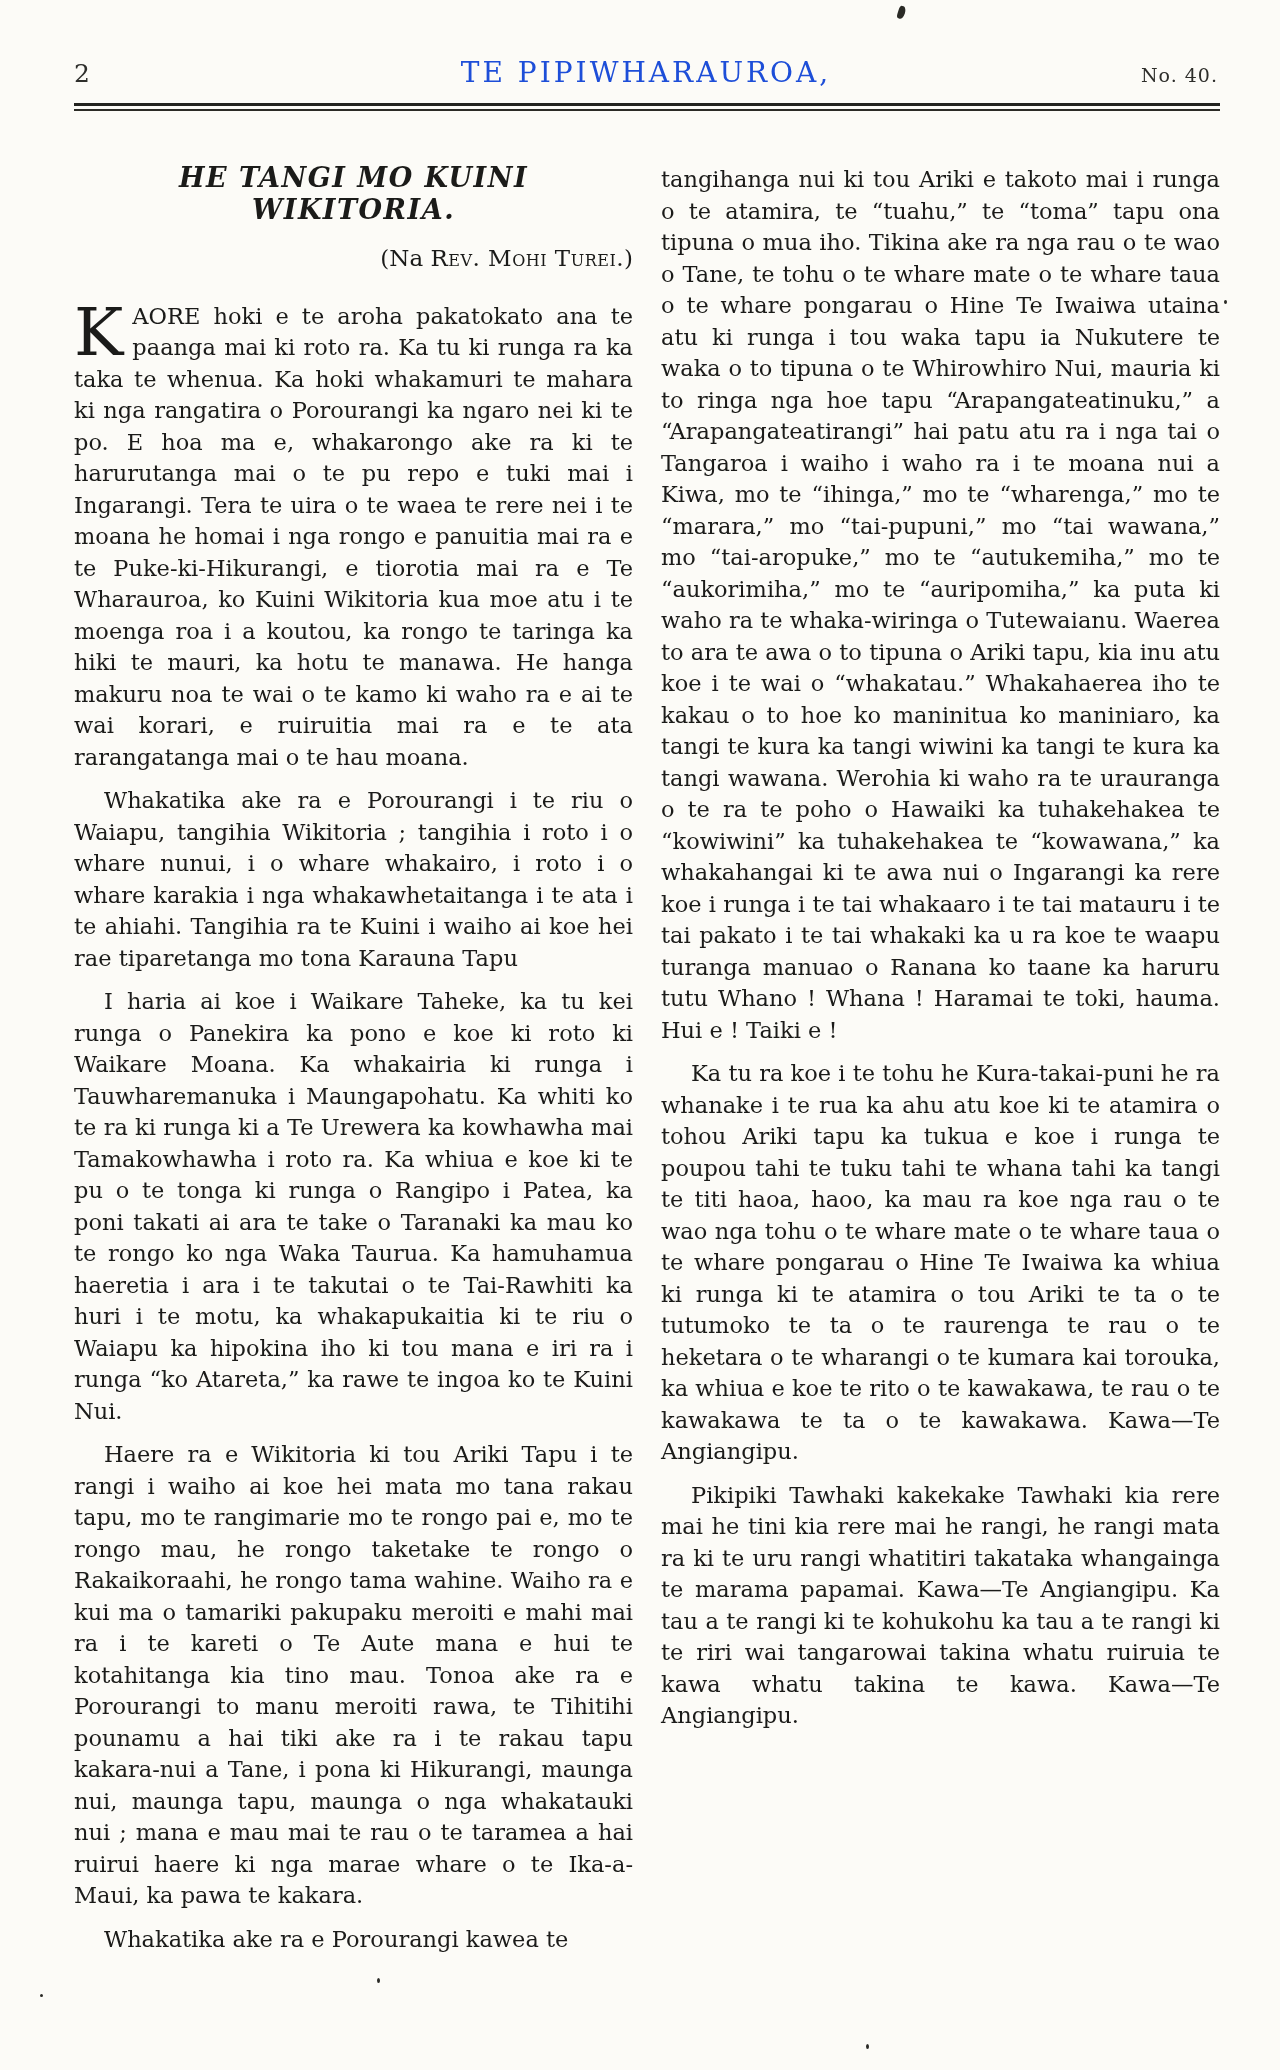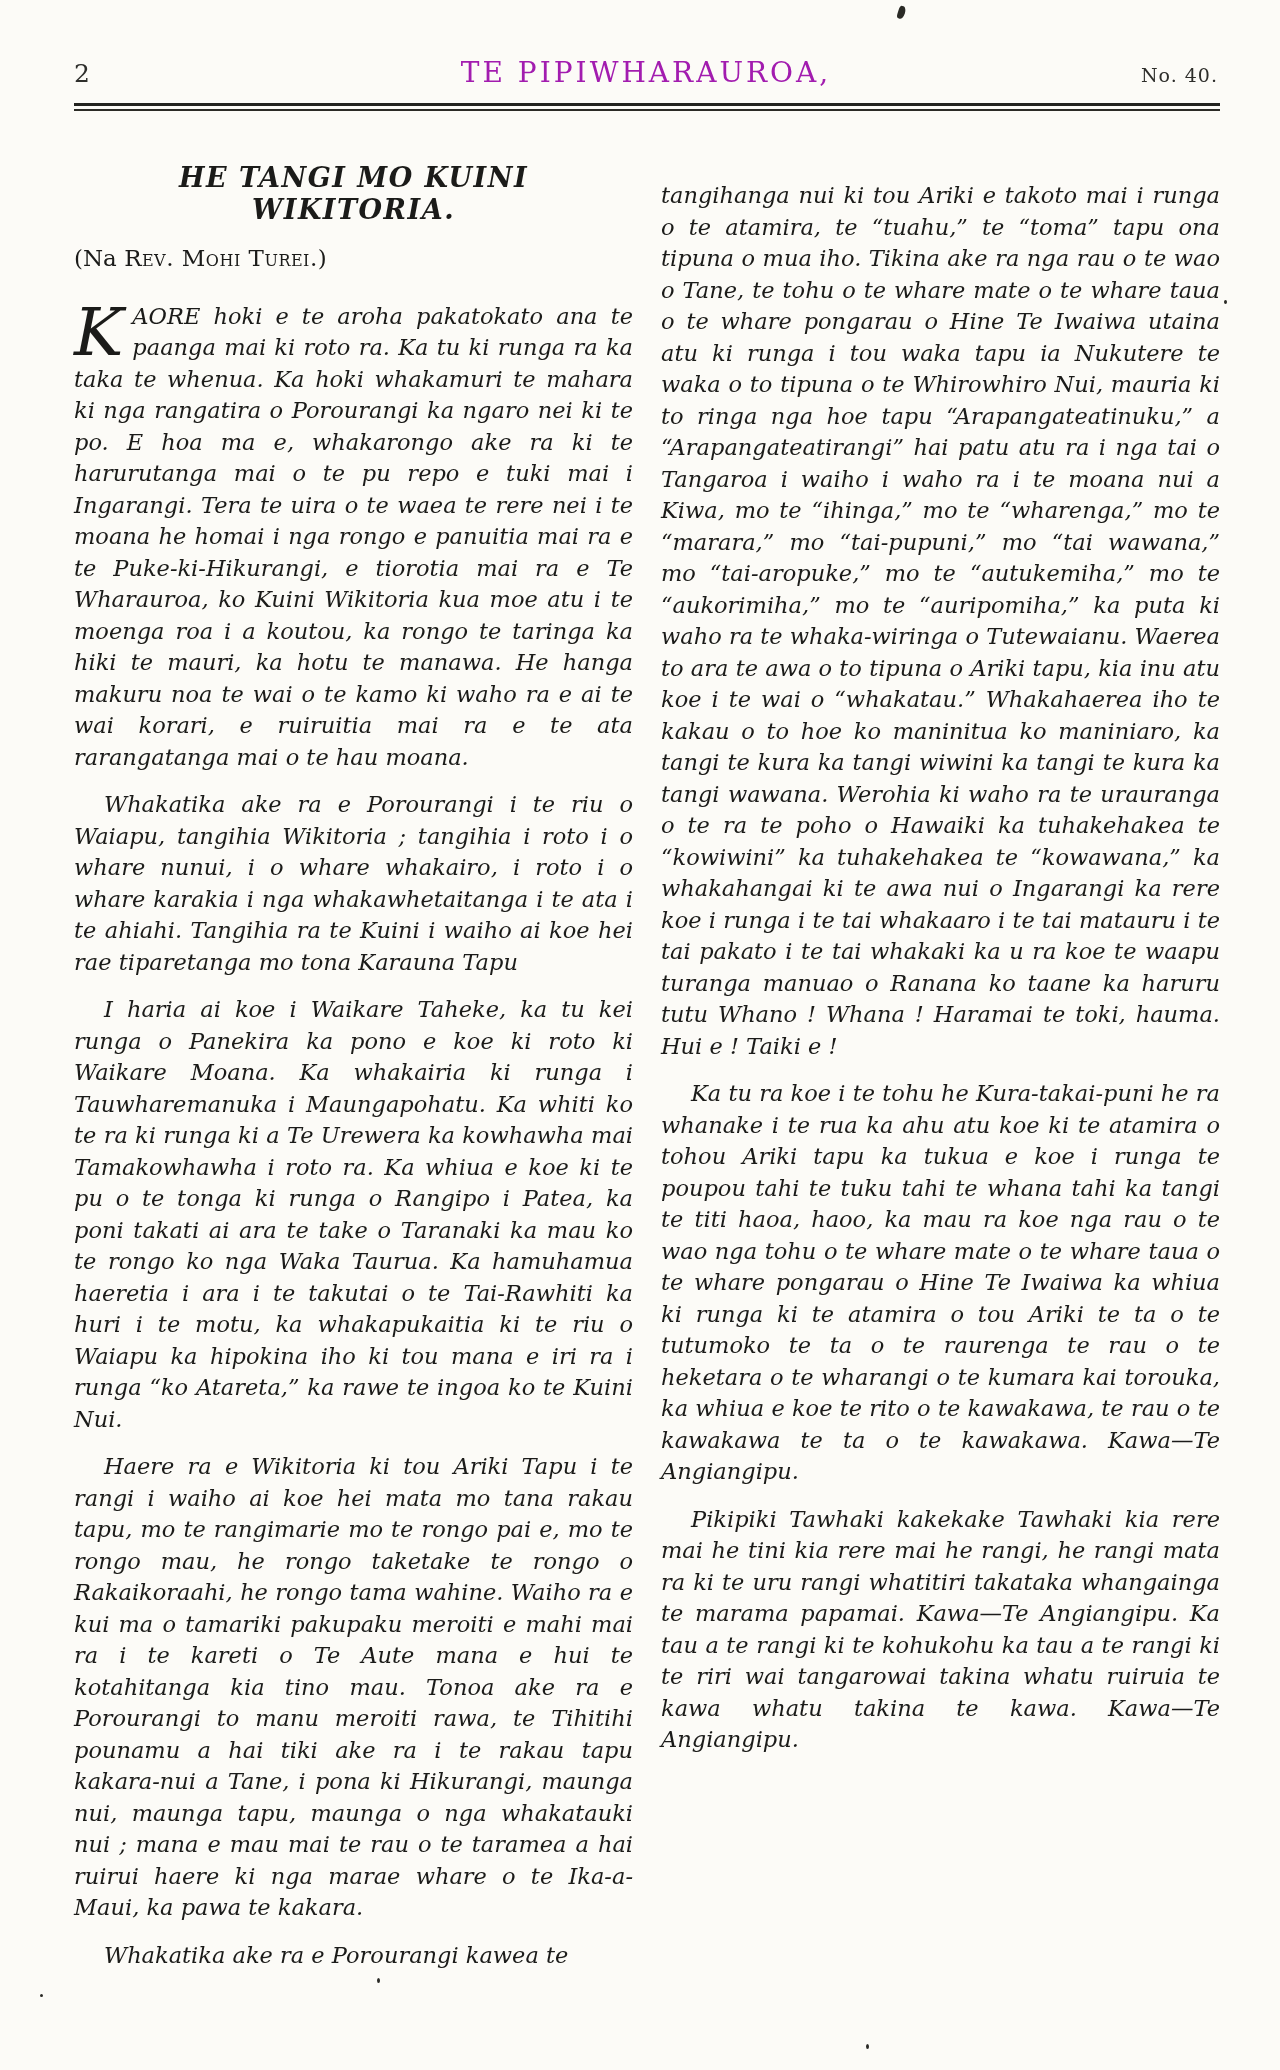--- a/index.html
+++ b/index.html
@@ -12,21 +12,21 @@
     font-family:"DejaVu Serif", serif;
     overflow:hidden;
   }
   
   .masthead{
     position:absolute;top:56px;left:74px;right:62px;
     display:flex;align-items:baseline;
     color:#2e2e2b;
   }
   .pgnum{flex:0 0 120px;text-align:left;font-size:25px;}
-  .ptitle{flex:1;text-align:center;font-size:28px;letter-spacing:3px;color:#a21caf;}
+  .ptitle{flex:1;text-align:center;font-size:28px;letter-spacing:3px;color:#1d4ed8;}
   .issue{flex:0 0 120px;text-align:right;font-size:19px;letter-spacing:1px;}
   .rule{
     position:absolute;top:103px;left:74px;right:60px;
     height:3px;
     border-top:3px solid #23231f;
     border-bottom:2px solid #2b2b26;
   }
   
   .columns{
     position:absolute;top:148px;left:74px;right:60px;bottom:0;
@@ -39,23 +39,23 @@
     text-align:justify;
     text-justify:inter-word;
   }
   .col-right{padding-top:16px;}
   h1.article-title{
     font-size:27px;font-weight:700;text-align:center;
     letter-spacing:1.5px;margin:14px 0 18px;
     text-indent:0;
     font-style:italic;
   }
-  .byline{text-align:left;font-size:23px;margin:0 0 26px;}
+  .byline{text-align:right;font-size:23px;margin:0 0 26px;}
   .sc{font-variant:small-caps;letter-spacing:.5px;}
-  p{margin:16px 0 12px;text-indent:30px;font-style:italic;}
+  p{margin:0 0 12px;text-indent:30px;}
   p.noindent{text-indent:0;}
   .dropcap{
     float:left;
     font-size:66px;line-height:.82;
     padding:5px 9px 0 0;
     color:#14141
 
 2;
   }
   

